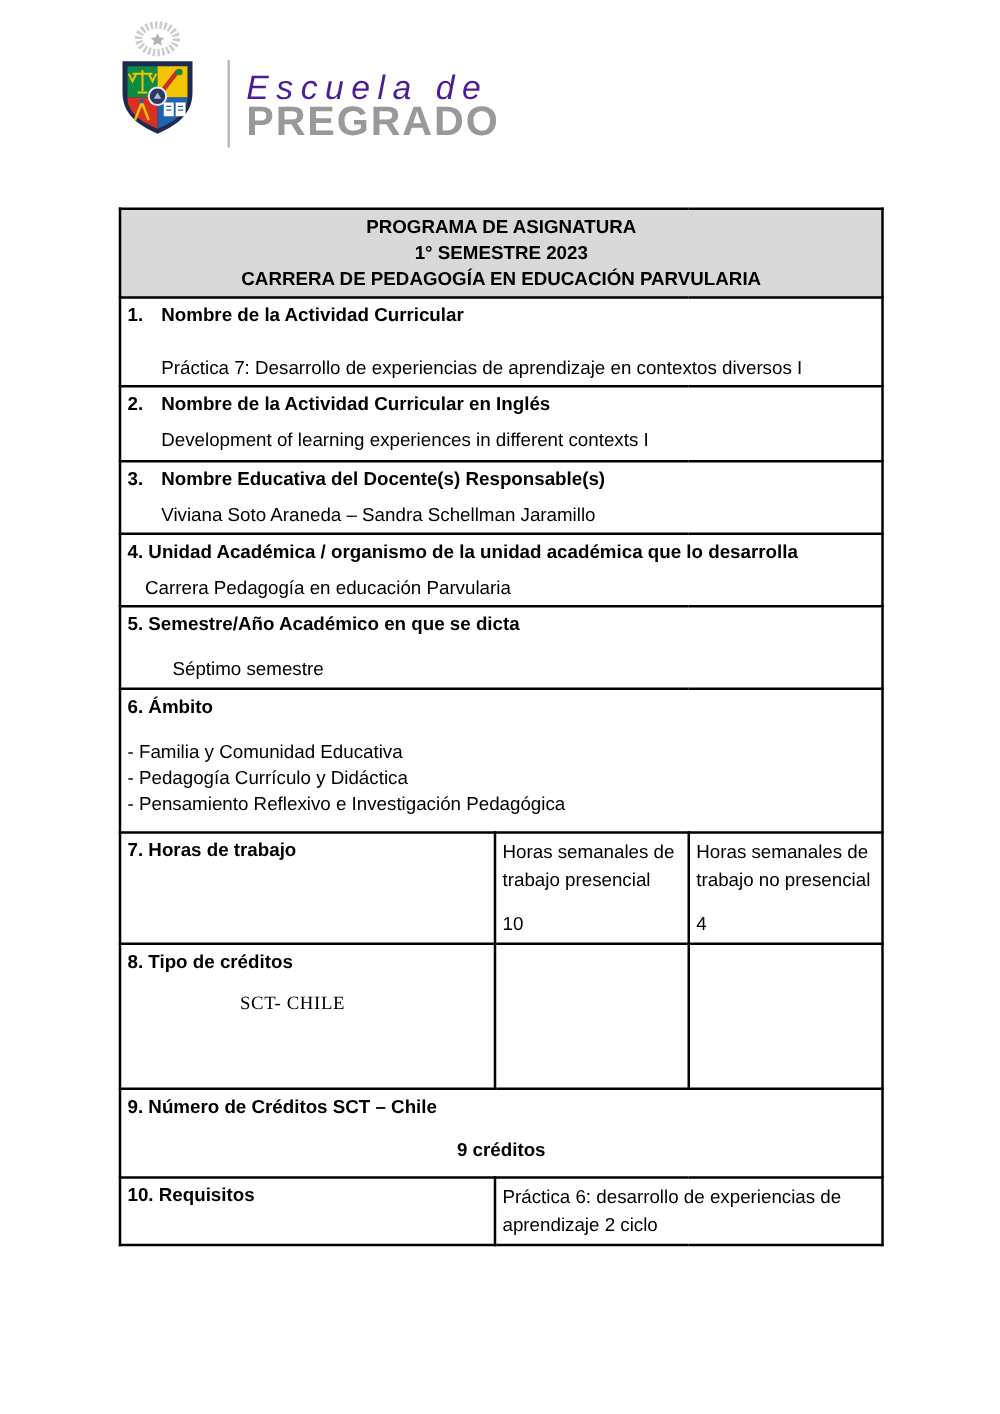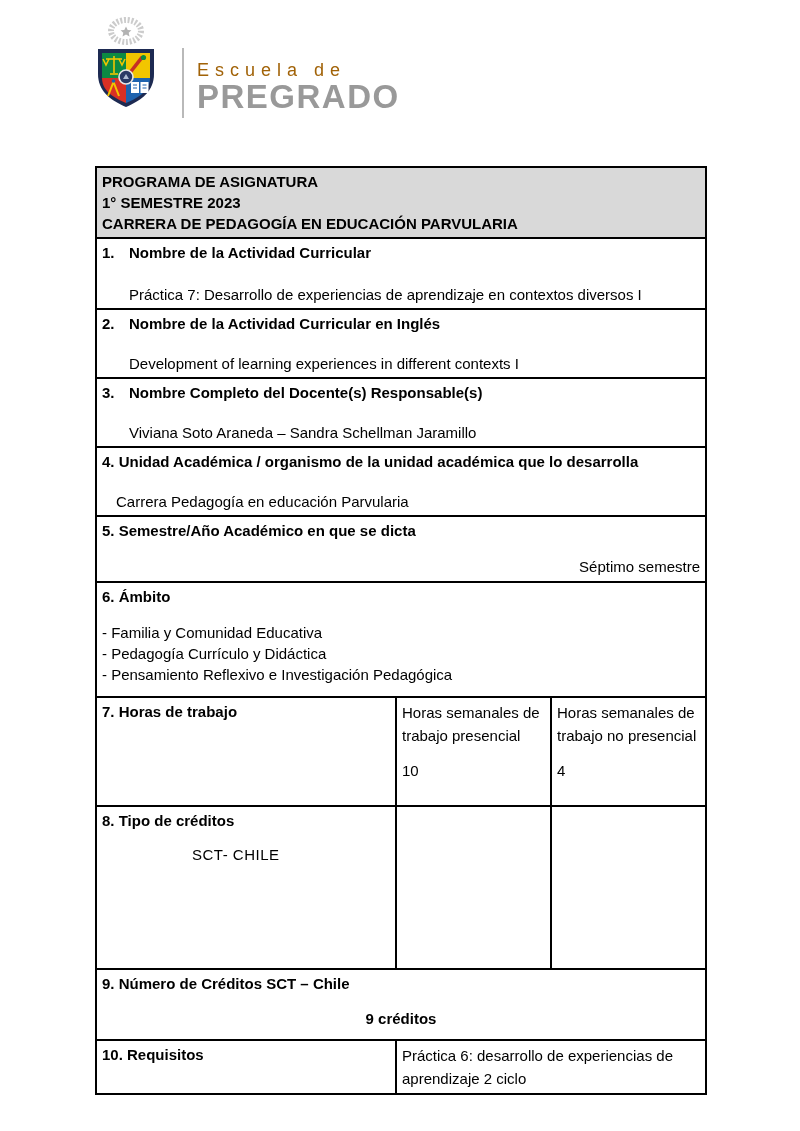--- a/index.html
+++ b/index.html
@@ -30,57 +30,57 @@
   .faculty-univ {
     font-family: "Liberation Serif", serif; font-weight: bold;
     font-size: 9px; letter-spacing: 1.6px; color: #222; line-height: 12px; margin-top: 2px;
   }
   .brand-divider {
     width: 2px; height: 70px; background: #b9b9b9;
     margin: 30px 13px 0 13px;
   }
   .school-block { display: flex; flex-direction: column; margin-top: 34px; }
   .school-prefix {
-    font-size: 18px; letter-spacing: 6px; color: #a16207; line-height: 24px; font-weight: 400;
+    font-size: 27px; letter-spacing: 6px; color: #4c1d95; line-height: 24px; font-weight: 400; font-style: italic;
   }
   .school-name {
     font-size: 33px; letter-spacing: 1.5px; color: #999; font-weight: bold; line-height: 30px;
   }
 
   
   table.program {
     position: absolute; left: 95px; top: 166px;
     width: 610px; border-collapse: collapse; table-layout: fixed;
   }
   table.program td {
     border: 2px solid #000;
     vertical-align: top;
     padding: 3px 5px;
     font-size: 15px;
     line-height: 21px;
     box-sizing: border-box;
   }
   td.thead {
-    background: #d9d9d9; text-align: left; font-weight: bold;
+    background: #d9d9d9; text-align: center; font-weight: bold;
     line-height: 20px; padding-top: 2px; padding-bottom: 2px;
   }
   .lbl { font-weight: bold; }
   .numline { display: flex; }
   .numline .num { font-weight: bold; width: 27px; flex: 0 0 27px; }
   .val { font-weight: normal; }
   .ind27 { margin-left: 27px; }
-  .ind22 { margin-left: 25px; text-align: right; }
+  .ind22 { margin-left: 36px; }
   .ind14 { margin-left: 14px; }
   .mt20 { margin-top: 21px; }
   .mt16 { margin-top: 15px; }
-  .mt14 { margin-top: 19px; }
+  .mt14 { margin-top: 8px; }
   .amb-list { margin-top: 15px; }
   .hours-val { margin-top: 13px; }
   .credit-val { text-align: center; font-weight: bold; margin-top: 14px; }
-  .sct-val { margin-left: 90px; margin-top: 13px; letter-spacing: 0.5px; }
+  .sct-val { margin-left: 90px; margin-top: 13px; letter-spacing: 0.5px; font-family: Liberation Serif, serif; }
 </style>
 </head>
 <body>
 
 <div class="page">
 
   <div class="brand">
     <div class="shield-wrap">
       <svg width="64" height="104" viewBox="0 0 64 104">
 
@@ -168,21 +168,21 @@
           <span class="lbl">Nombre de la Actividad Curricular en Inglés</span>
         </div>
         <div class="val ind27 mt14">Development of learning experiences in different contexts I</div>
       </td>
     </tr>
 
     <tr>
       <td colspan="3" style="height:57px">
         <div class="numline">
           <span class="num">3.</span>
-          <span class="lbl">Nombre Completo del Docente(s) Responsable(s)</span>
+          <span class="lbl">Nombre Educativa del Docente(s) Responsable(s)</span>
         </div>
         <div class="val ind27 mt14">Viviana Soto Araneda – Sandra Schellman Jaramillo</div>
       </td>
     </tr>
 
     <tr>
       <td colspan="3" style="height:55px">
         <div class="lbl">4. Unidad Académica / organismo de la unidad académica que lo desarrolla</div>
         <div class="val ind14 mt14">Carrera Pedagogía en educación Parvularia</div>
       </td>
@@ -200,35 +200,35 @@
         <div class="lbl">6. Ámbito</div>
         <div class="amb-list">
           <div class="val">- Familia y Comunidad Educativa</div>
           <div class="val">- Pedagogía Currículo y Didáctica</div>
           <div class="val">- Pensamiento Reflexivo e Investigación Pedagógica</div>
         </div>
       </td>
     </tr>
 
     <tr>
-      <td style="height:109px">
+      <td style="height:89px">
         <div class="lbl">7. Horas de trabajo</div>
       </td>
       <td>
         <div class="val" style="line-height:23px">Horas semanales de trabajo presencial</div>
         <div class="val hours-val">10</div>
       </td>
       <td>
         <div class="val" style="line-height:23px">Horas semanales de trabajo no presencial</div>
         <div class="val hours-val">4</div>
       </td>
     </tr>
 
     <tr>
-      <td style="height:163px">
+      <td style="height:116px">
         <div class="lbl">8. Tipo de créditos</div>
         <div class="val sct-val">SCT- CHILE</div>
       </td>
       <td></td>
       <td></td>
     </tr>
 
     <tr>
       <td colspan="3" style="height:71px">
         <div class="lbl">9. Número de Créditos SCT – Chile</div>

